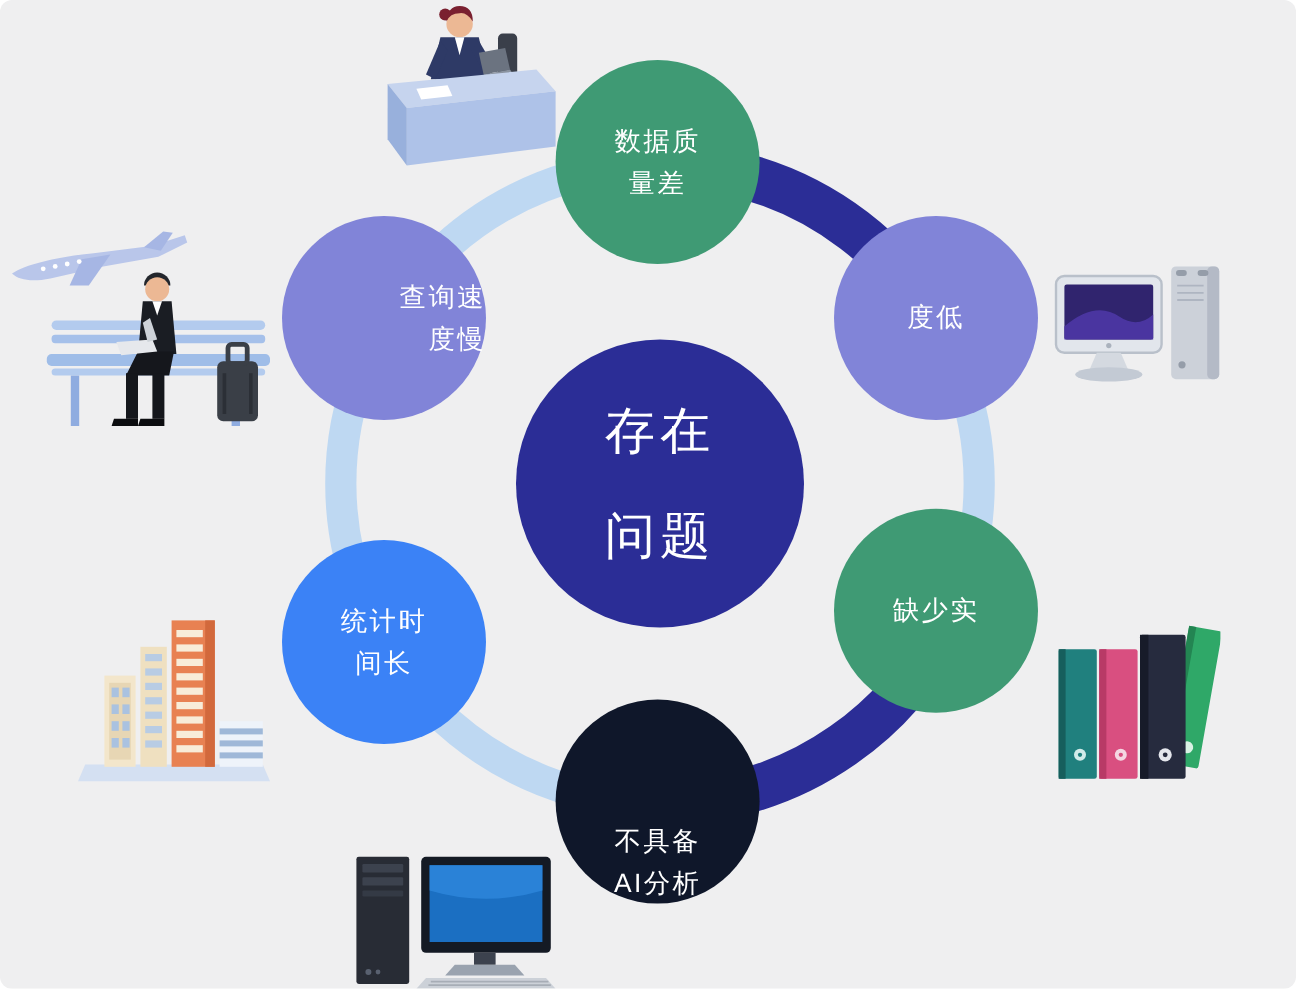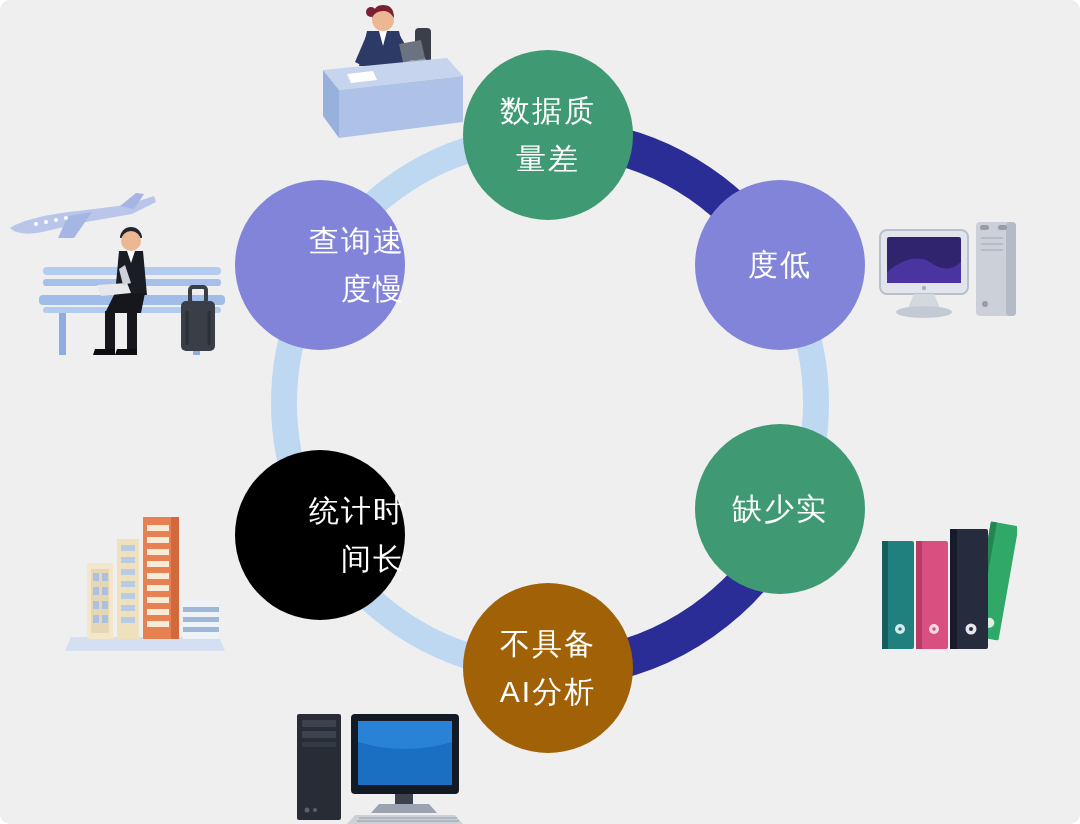--- a/index.html
+++ b/index.html
@@ -9,21 +9,21 @@
     font-family:"Liberation Sans", "DejaVu Sans", sans-serif;
   }
   .ring-layer { position:absolute; left:0; top:0; }
   .node {
     position:absolute; border-radius:50%;
     display:flex; flex-direction:column; align-items:center; justify-content:center;
     color:#ffffff; text-align:center; font-weight:500;
   }
   .satellite {
     width:170px; height:170px;
-    font-size:30px; line-height:1.6; letter-spacing:2px;
+    font-size:22px; line-height:1.6; letter-spacing:2px;
   }
   .center-node {
     width:240px; height:240px;
     font-size:42px; line-height:1; letter-spacing:4px; gap:46px;
   }
   .illustration { position:absolute; }
   .illustration svg { display:block; }
 </style>
 </head>
 <body>
@@ -197,40 +197,44 @@
       </g>
     </svg>
   </div>
 
   <svg class="ring-layer" width="1080" height="824">
     <circle cx="550" cy="403" r="266" fill="none" stroke-width="26" stroke="#bed8f2"></circle>
     <path d="M 605 143 A 266 266 0 0 1 787 282" fill="none" stroke-width="38" stroke-linecap="round" stroke="#2b2d96"></path>
     <path d="M 787 524 A 266 266 0 0 1 582 667" fill="none" stroke-width="38" stroke-linecap="round" stroke="#2b2d96"></path>
   </svg>
 
+  <div class="node center-node" style="left: 430px; top: 283px; background: rgb(43, 45, 150);">
+    <span>存在</span>
+    <span>问题</span>
+  </div>
 
   <div class="node satellite" style="left: 463px; top: 50px; background: rgb(63, 154, 116);">
     <span>数据质</span>
     <span>量差</span>
   </div>
 
   <div class="node satellite" style="left: 695px; top: 180px; background: rgb(129, 132, 216);">
     <span>度低</span>
   </div>
 
   <div class="node satellite" style="left: 695px; top: 424px; background: rgb(63, 154, 116);">
     <span>缺少实</span>
   </div>
 
-  <div class="node satellite" style="left: 463px; top: 583px; background: #a16207;">
+  <div class="node satellite" style="left: 463px; top: 583px; background: #0f172a; justify-content: flex-end;">
     <span>不具备</span>
     <span>AI分析</span>
   </div>
 
-  <div class="node satellite" style="left: 235px; top: 450px; background: #000000; align-items: flex-end;">
+  <div class="node satellite" style="left: 235px; top: 450px; background: #3b82f6;">
     <span>统计时</span>
     <span>间长</span>
   </div>
 
   <div class="node satellite" style="left: 235px; top: 180px; background: rgb(129, 132, 216); align-items: flex-end;">
     <span>查询速</span>
     <span>度慢</span>
   </div>
 
 </div>

